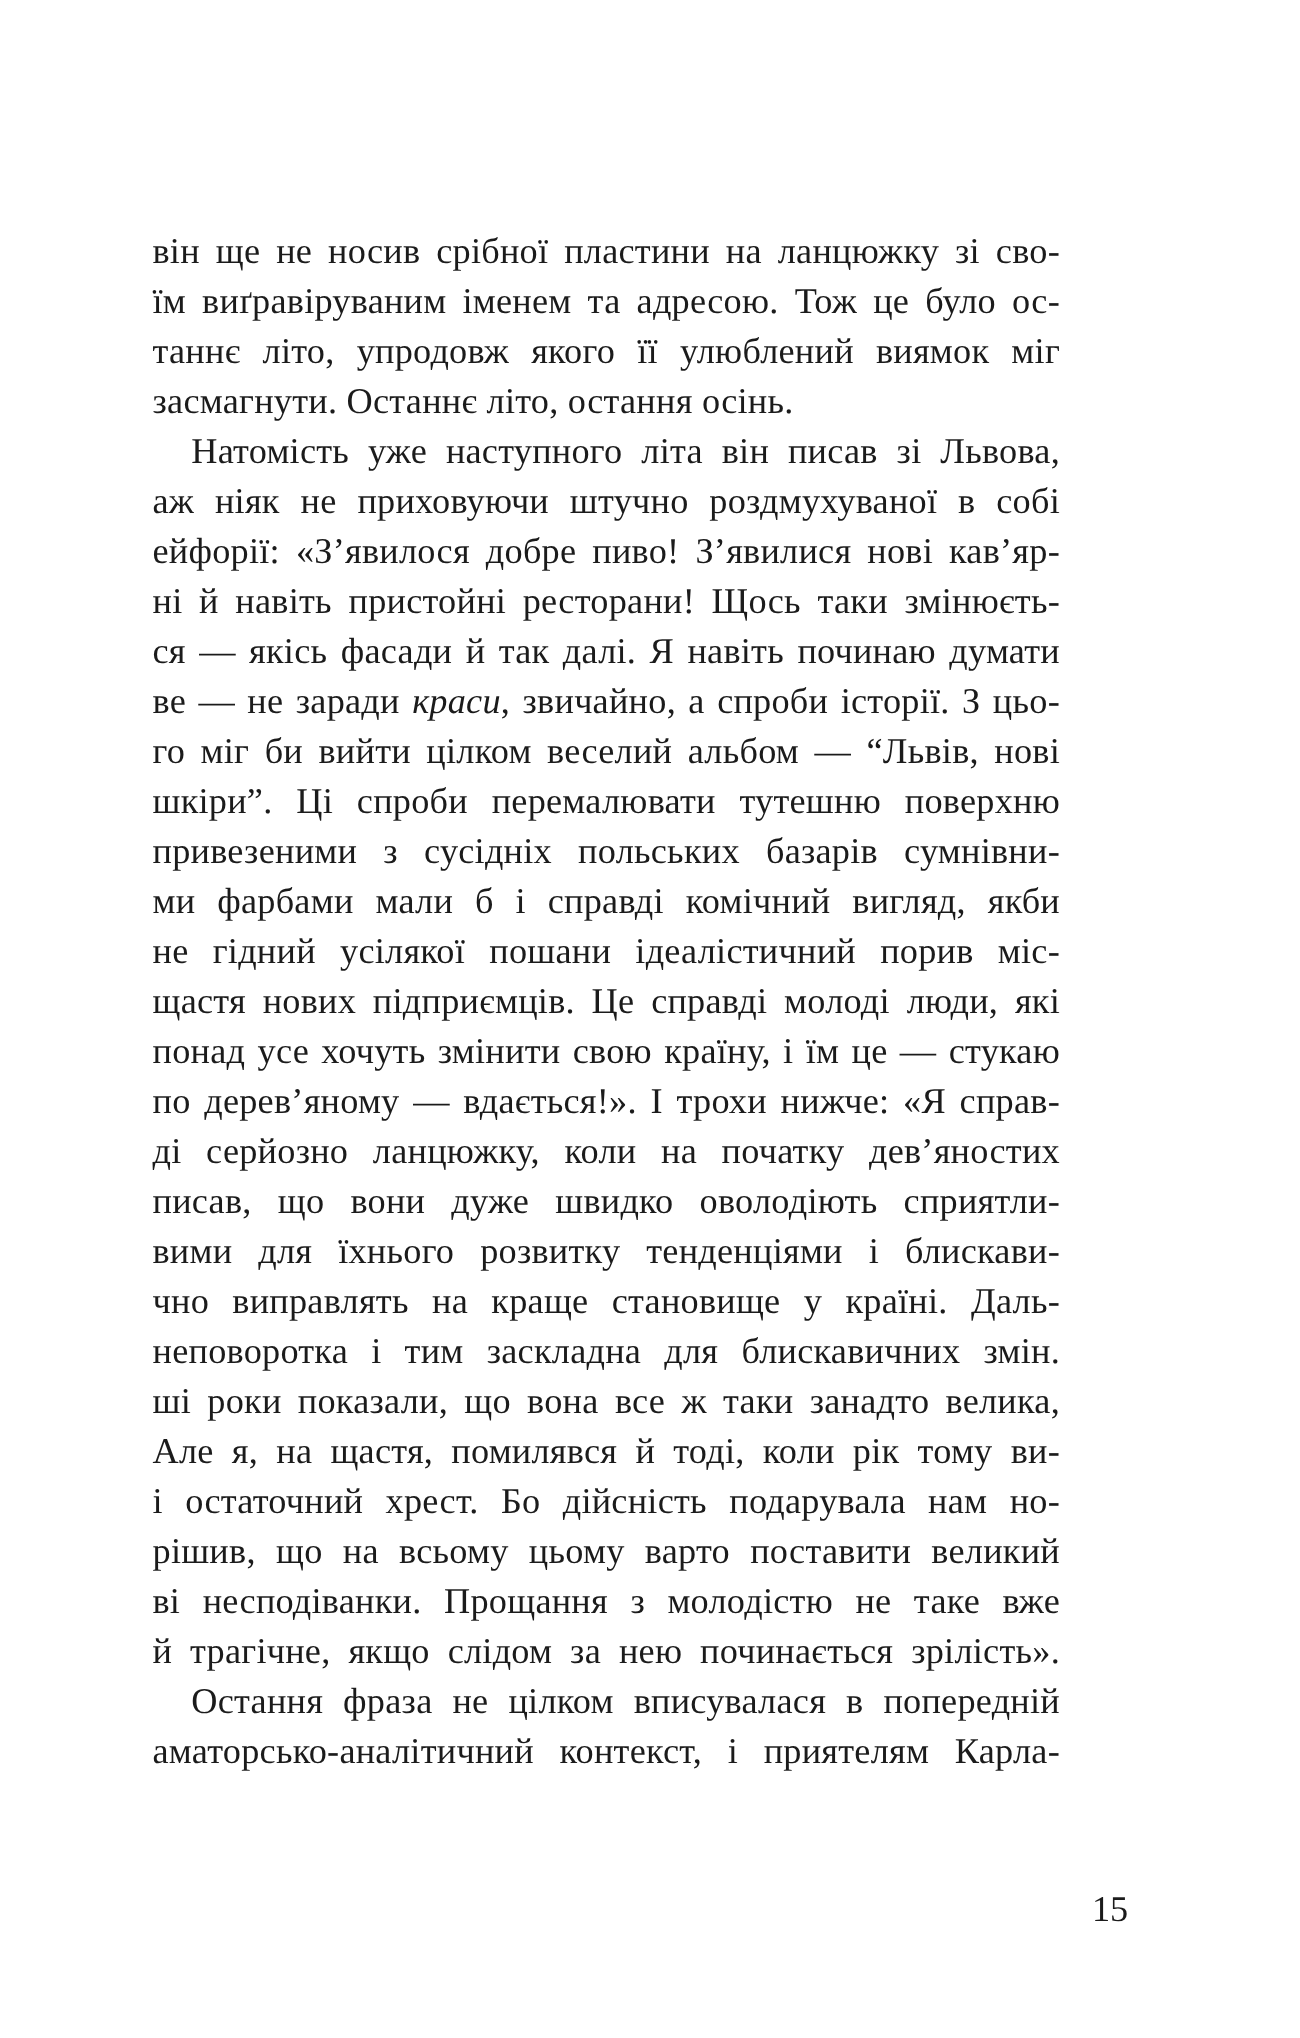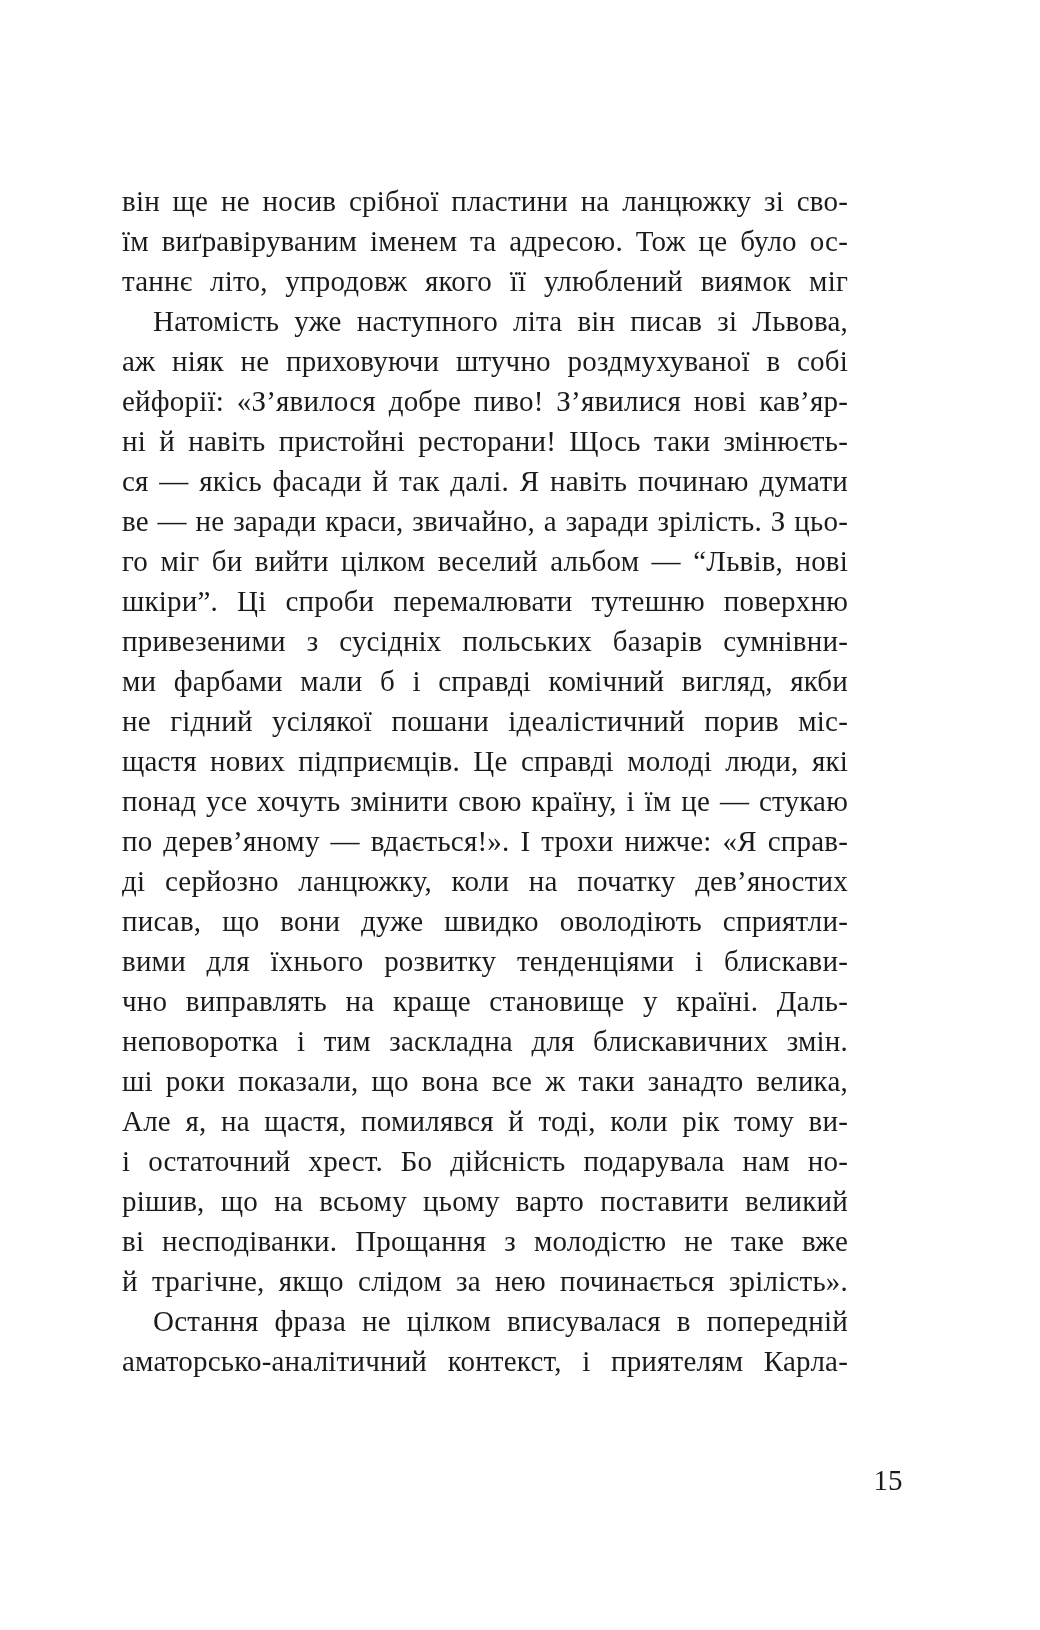--- a/index.html
+++ b/index.html
@@ -32,47 +32,49 @@
     white-space: normal;
   }
   .text-line.just {
     text-align: justify;
     text-align-last: justify;
   }
   .text-line.indent {
     text-indent: 31px;
   }
   .it {
+    font-style: italic;
   }
   .folio {
     position: absolute;
     left: 858px;
-    top: 1464px;
+    top: 1512px;
     width: 60px;
     text-align: center;
     font-size: 29px;
     line-height: 33px;
   }
 </style>
 </head>
 <body>
 
 <div class="text-block">
     <div class="paragraph">
       <div class="text-line just"><span>він ще не носив срібної пластини на ланцюжку зі сво-</span></div>
       <div class="text-line just"><span>їм виґравіруваним іменем та адресою. Тож це було ос-</span></div>
       <div class="text-line just"><span>таннє літо, упродовж якого її улюблений виямок міг</span></div>
+      <div class="text-line"><span>засмагнути. Останнє літо, остання осінь.</span></div>
     </div>
     <div class="paragraph">
       <div class="text-line just indent"><span>Натомість уже наступного літа він писав зі Львова,</span></div>
       <div class="text-line just"><span>аж ніяк не приховуючи штучно роздмухуваної в собі</span></div>
       <div class="text-line just"><span>ейфорії: «З’явилося добре пиво! З’явилися нові кав’яр-</span></div>
       <div class="text-line just"><span>ні й навіть пристойні ресторани! Щось таки змінюєть-</span></div>
       <div class="text-line just"><span>ся — якісь фасади й так далі. Я навіть починаю думати</span></div>
-      <div class="text-line just"><span>ве — не заради </span><span class="it">краси</span><span>, звичайно, а заради зрілість. З цьо-</span></div>
+      <div class="text-line just"><span>ве — не заради </span><span class="it">краси</span><span>, звичайно, а спроби історії. З цьо-</span></div>
       <div class="text-line just"><span>го міг би вийти цілком веселий альбом — “Львів, нові</span></div>
       <div class="text-line just"><span>шкіри”. Ці спроби перемалювати тутешню поверхню</span></div>
       <div class="text-line just"><span>привезеними з сусідніх польських базарів сумнівни-</span></div>
       <div class="text-line just"><span>ми фарбами мали б і справді комічний вигляд, якби</span></div>
       <div class="text-line just"><span>не гідний усілякої пошани ідеалістичний порив міс-</span></div>
       <div class="text-line just"><span>щастя нових підприємців. Це справді молоді люди, які</span></div>
       <div class="text-line just"><span>понад усе хочуть змінити свою країну, і їм це — стукаю</span></div>
       <div class="text-line just"><span>по дерев’яному — вдається!». І трохи нижче: «Я справ-</span></div>
       <div class="text-line just"><span>ді серйозно ланцюжку, коли на початку дев’яностих</span></div>
       <div class="text-line just"><span>писав, що вони дуже швидко оволодіють сприятли-</span></div>

